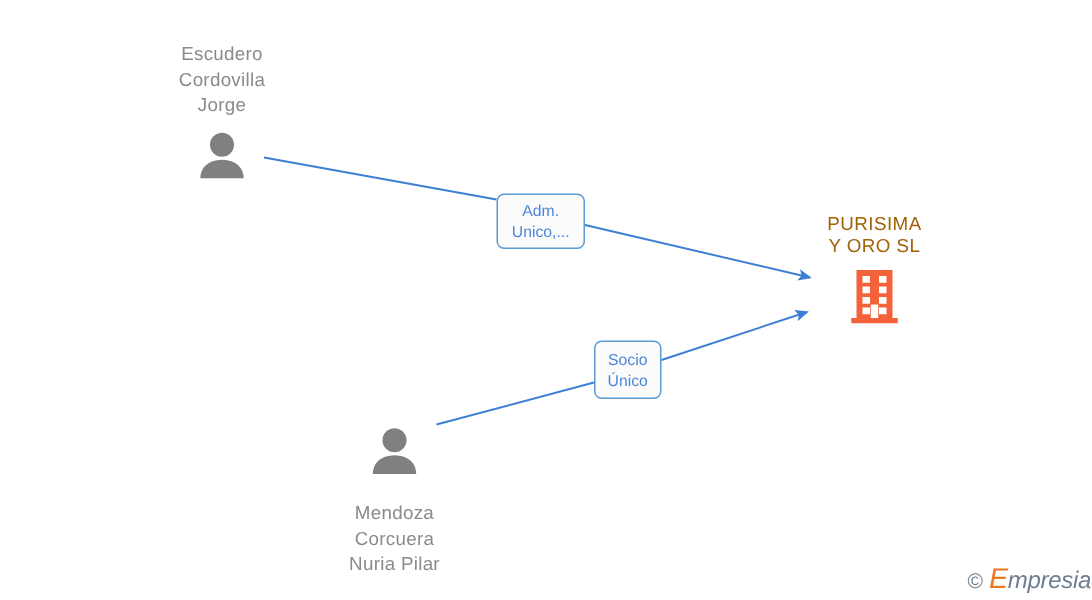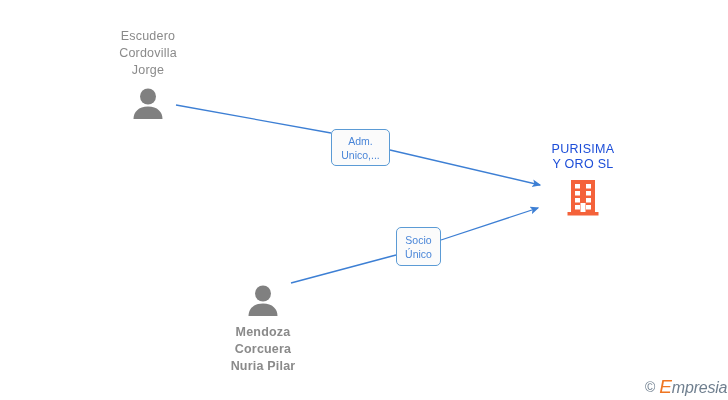--- a/index.html
+++ b/index.html
@@ -40,34 +40,34 @@
     white-space: pre-line;
   }
   .person-icon {
     display: block;
     margin: 0 auto;
   }
 
   #node-escudero { left: 68px; top: 28px; }
   #node-escudero .person-icon { margin-top: 8px; }
   #node-mendoza  { left: 183px; top: 284px; }
-  #node-mendoza .person-name { margin-top: 8px; font-weight: bold; }
+  #node-mendoza .person-name { margin-top: 18px; }
 
   
   #node-company {
     position: absolute;
     left: 503px;
     top: 142px;
     width: 160px;
     text-align: center;
   }
   .company-name {
     font-size: 12.5px;
     line-height: 15px;
-    color: #1d4ed8;
+    color: #a16207;
     letter-spacing: 0.3px;
     white-space: pre-line;
   }
   .company-icon {
     display: block;
     margin: 6px auto 0 auto;
   }
 
   
   .rel-label {

